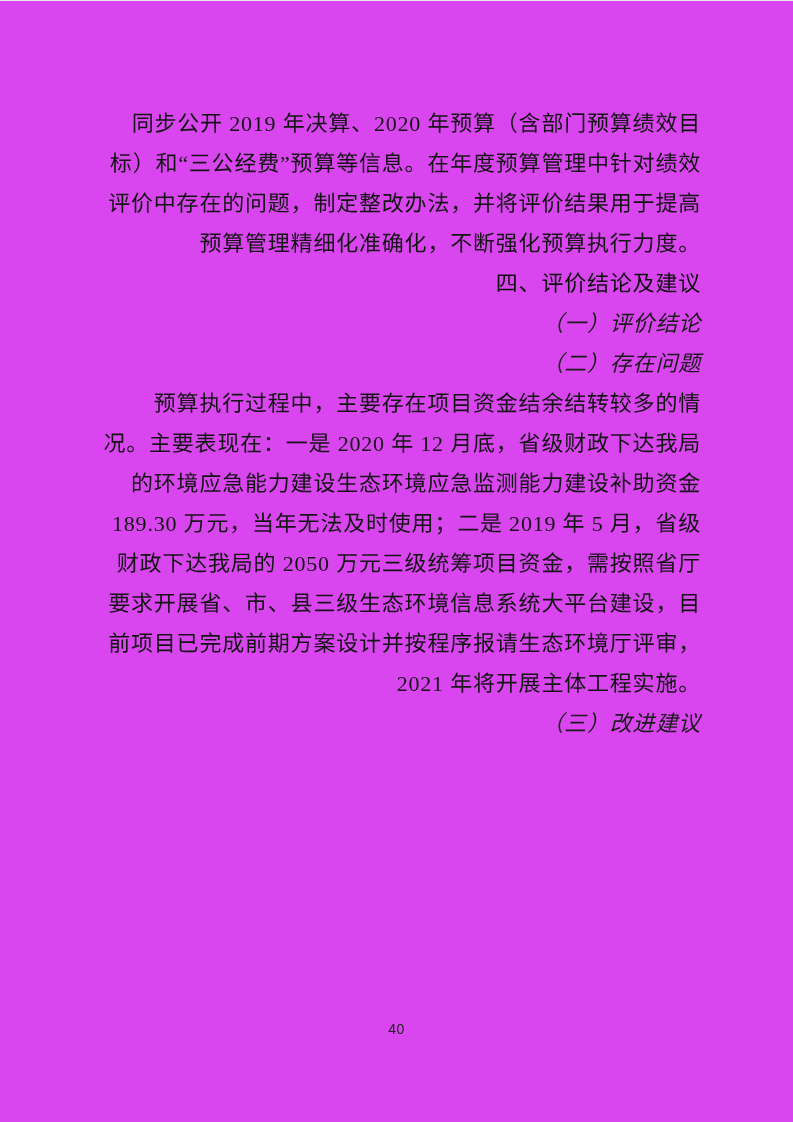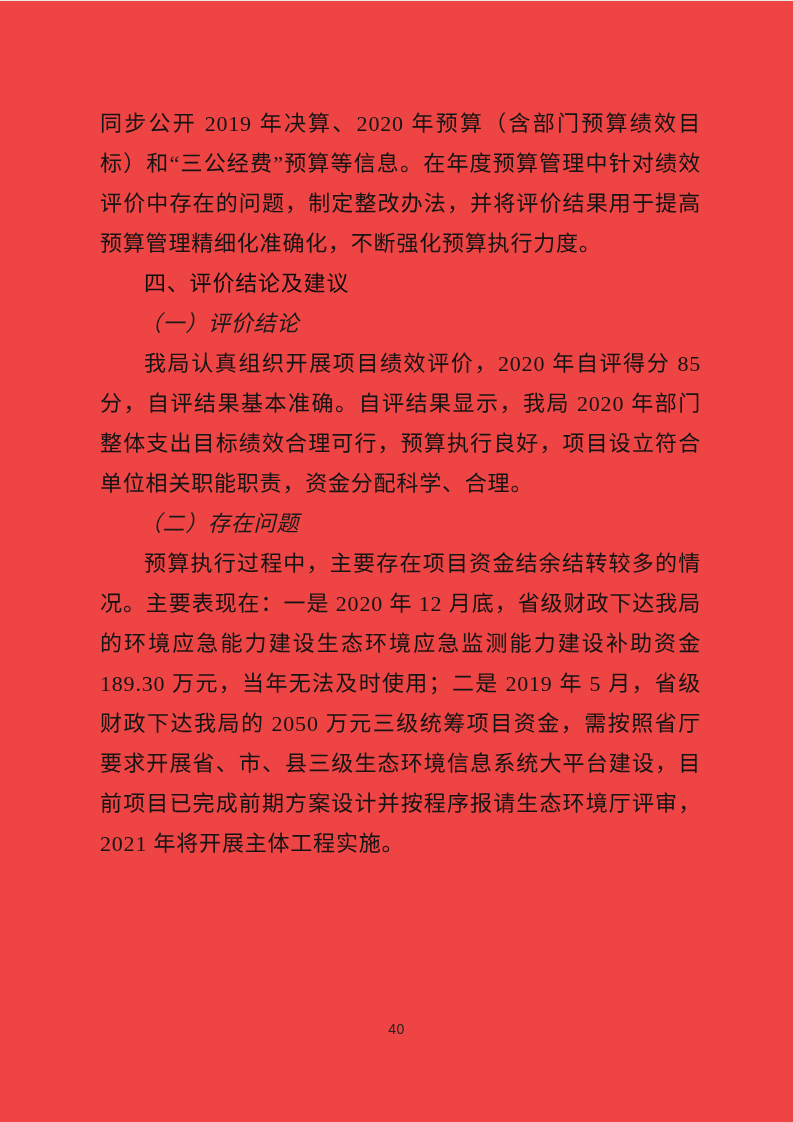--- a/index.html
+++ b/index.html
@@ -5,21 +5,21 @@
 <style>
   html, body {
     margin: 0;
     padding: 0;
     background: #ffffff;
   }
   .page {
     position: relative;
     width: 793px;
     height: 1122px;
-    background: #ef4444;
+    background: #d946ef;
     overflow: hidden;
     color: #141414;
     font-family: "Liberation Serif", "DejaVu Serif", serif;
     border-top: 1px solid #e8e8e8;
     box-sizing: border-box;
   }
   .content {
     position: absolute;
     top: 103px;
     left: 100px;
@@ -27,20 +27,21 @@
   }
   .content p,
   .content h2,
   .content h3 {
     margin: 0;
     padding: 0;
     font-size: 22px;
     line-height: 40px;
     font-weight: normal;
     letter-spacing: 0.8px;
+    text-align: right;
   }
   .body-par {
     text-align: justify;
     text-justify: inter-character;
   }
   .indent {
     text-indent: 2em;
   }
   .heading-1 {
     font-family: "Liberation Sans", "DejaVu Sans", sans-serif;
@@ -66,18 +67,18 @@
   }
 </style>
 </head>
 <body>
 
 <div class="page">
   <div class="content">
     <p class="body-par">同步公开 2019 年决算、2020 年预算（含部门预算绩效目标）和“三公经费”预算等信息。在年度预算管理中针对绩效评价中存在的问题，制定整改办法，并将评价结果用于提高预算管理精细化准确化，不断强化预算执行力度。</p>
     <h2 class="heading-1">四、评价结论及建议</h2>
     <h3 class="heading-2">（一）评价结论</h3>
-    <p class="body-par indent">我局认真组织开展项目绩效评价，2020 年自评得分 85 分，自评结果基本准确。自评结果显示，我局 2020 年部门整体支出目标绩效合理可行，预算执行良好，项目设立符合单位相关职能职责，资金分配科学、合理。</p>
     <h3 class="heading-2">（二）存在问题</h3>
     <p class="body-par indent">预算执行过程中，主要存在项目资金结余结转较多的情况。主要表现在：一是 2020 年 12 月底，省级财政下达我局的环境应急能力建设生态环境应急监测能力建设补助资金 189.30 万元，当年无法及时使用；二是 2019 年 5 月，省级财政下达我局的 2050 万元三级统筹项目资金，需按照省厅要求开展省、市、县三级生态环境信息系统大平台建设，目前项目已完成前期方案设计并按程序报请生态环境厅评审，2021 年将开展主体工程实施。</p>
+    <h3 class="heading-2">（三）改进建议</h3>
   </div>
   <div class="page-number">40</div>
 </div>
 
 </body></html>

